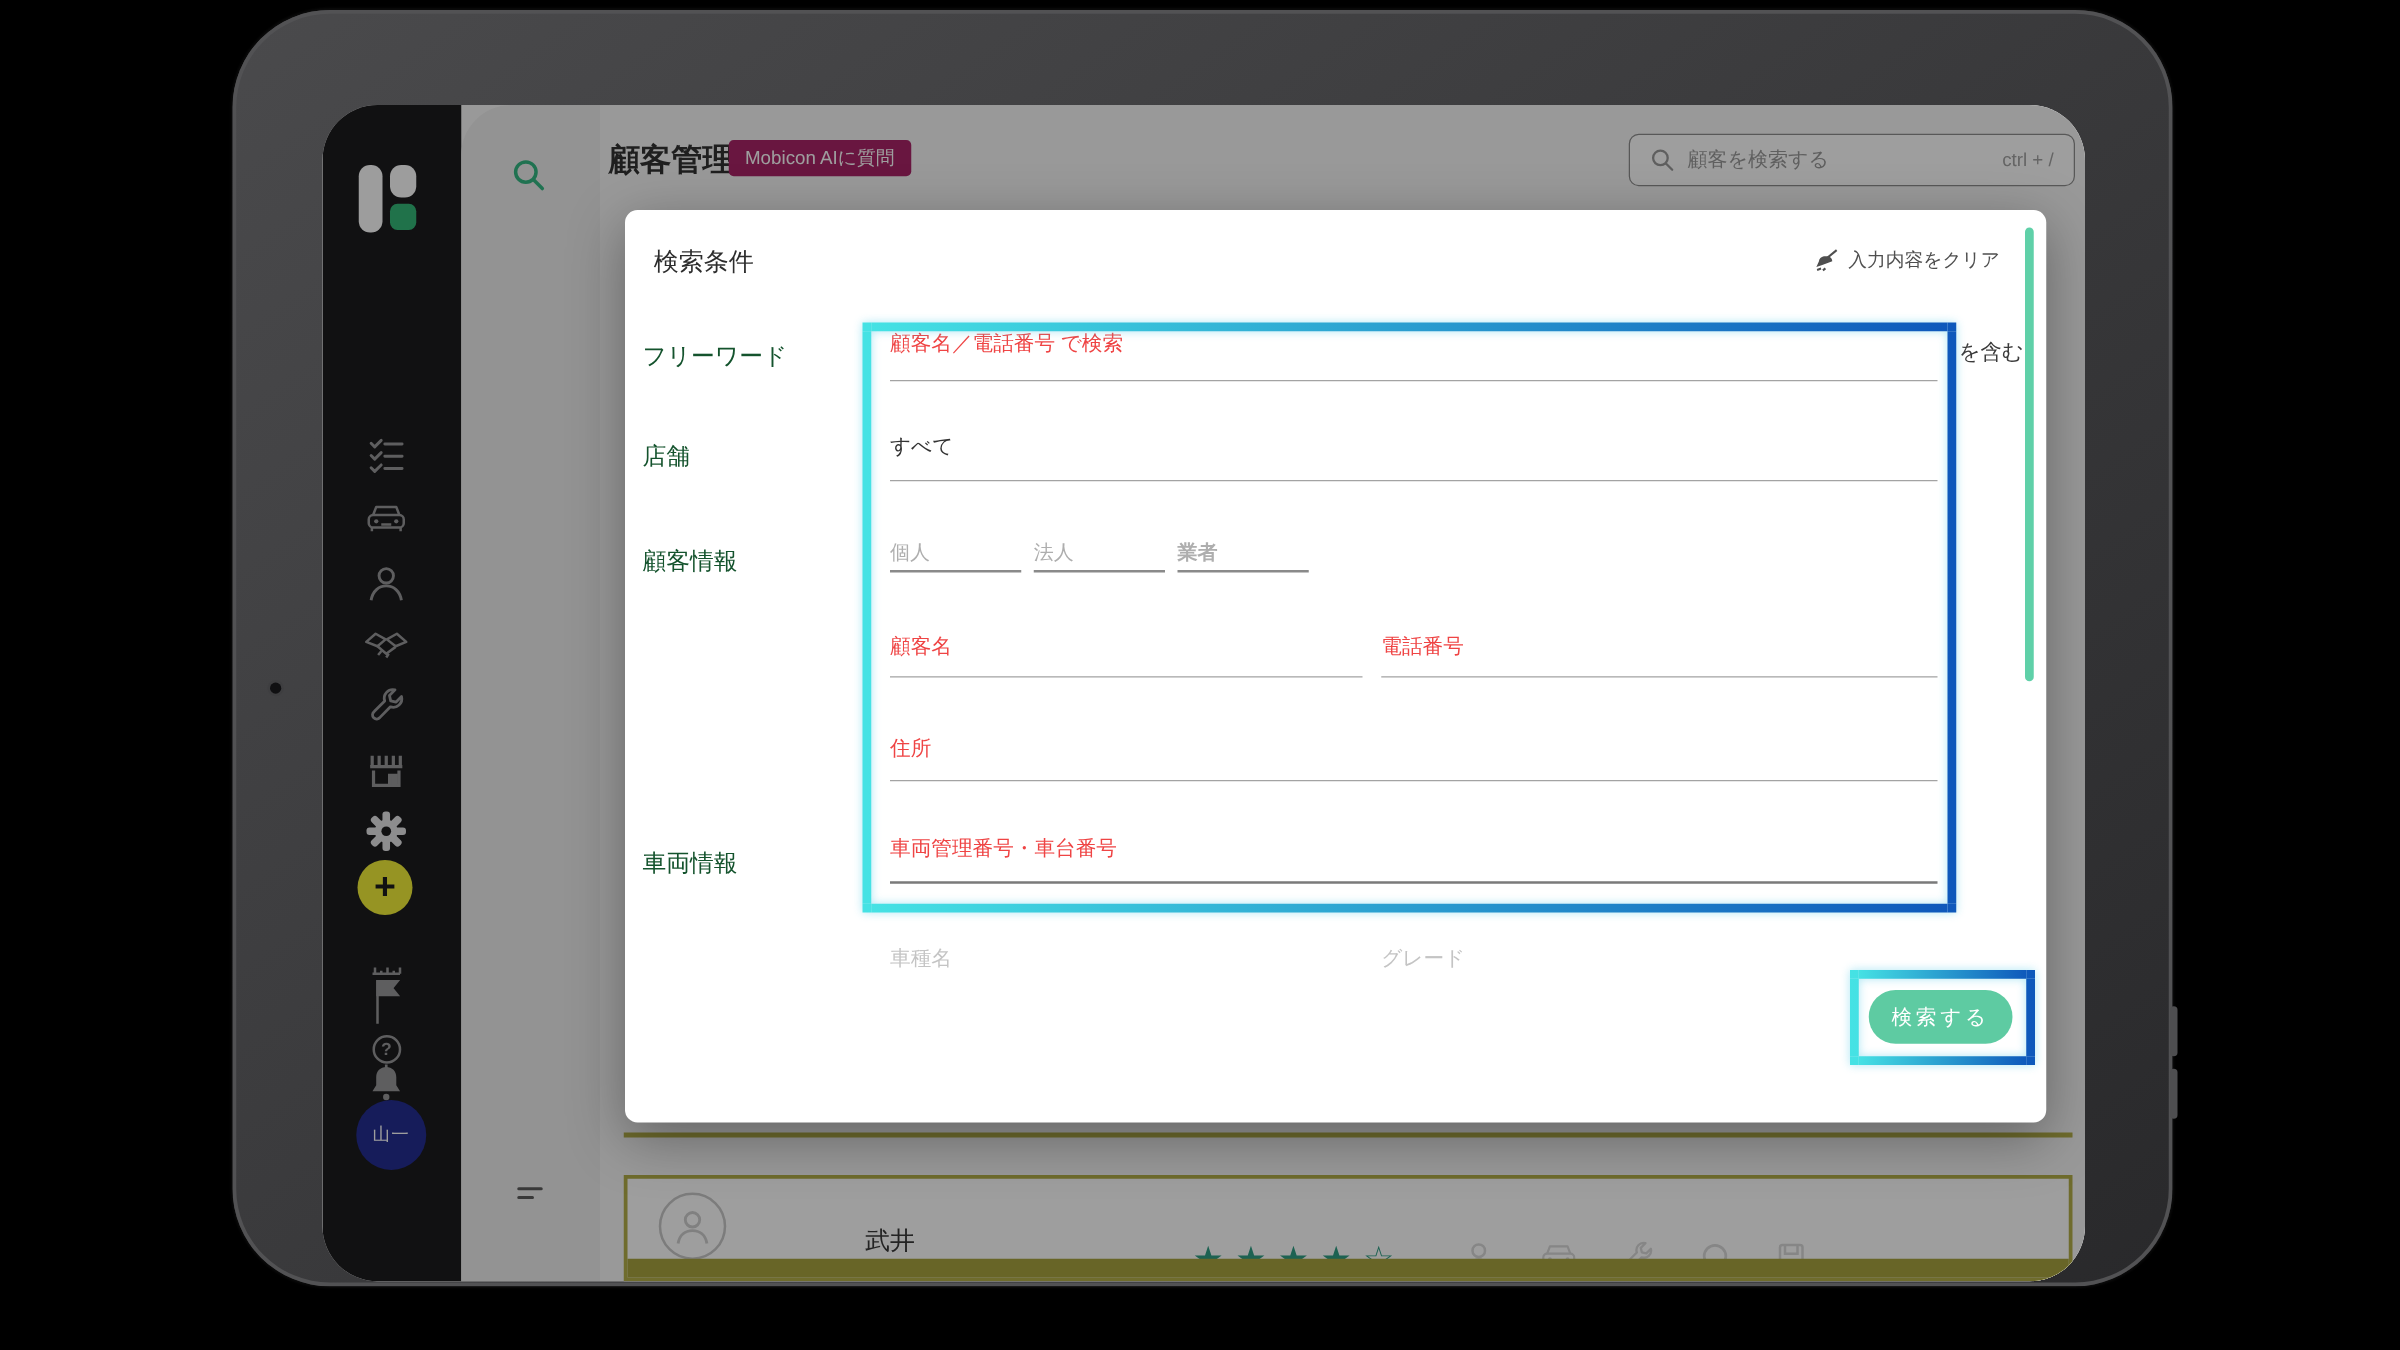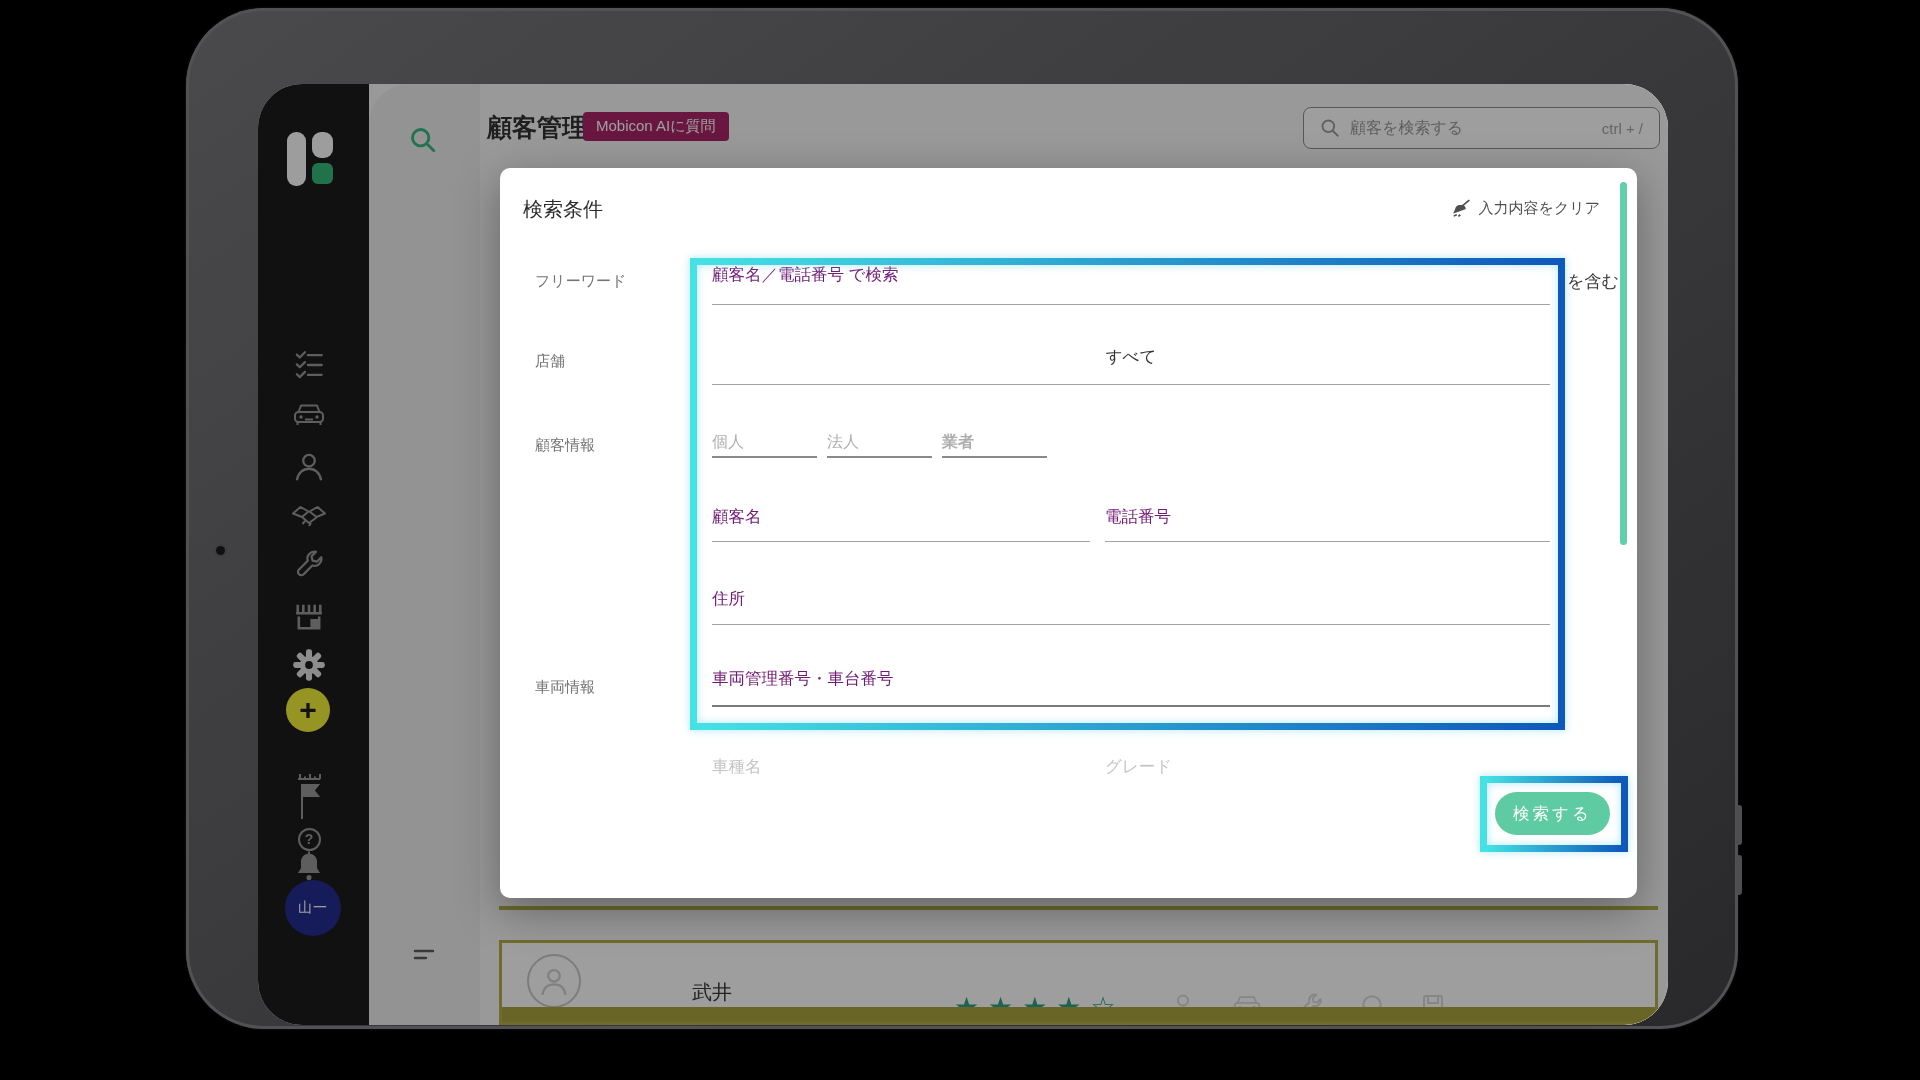--- a/index.html
+++ b/index.html
@@ -65,22 +65,22 @@
 
   
   .dim { position:absolute; inset:0; background:rgba(0,0,0,0.38); z-index:5; }
   .modal { position:absolute; left:242px; top:84px; width:1137px; height:730px; background:#fff;
            border-radius:10px; z-index:10; box-shadow:0 12px 44px rgba(0,0,0,.35); }
   .m-title { position:absolute; left:23px; top:28px; font-size:20px; font-weight:normal; color:#2d2d2d; }
   .m-clear { position:absolute; right:37px; top:30px; display:flex; align-items:center; gap:8px;
              font-size:15px; color:#4f4f4f; cursor:pointer; }
   .m-scroll { position:absolute; left:1120px; top:14px; width:7px; height:363px; border-radius:4px; }
   .include { position:absolute; left:1067px; top:102px; font-size:17px; color:#3a3a3a; }
-  .m-label { position:absolute; left:35px; font-size:15px; color:#737373; }
-  .fld { position:absolute; border-bottom:1.5px solid #a3a3a3; color:#701a75; font-size:16.5px; }
+  .m-label { position:absolute; left:14px; font-size:19px; color:#14532d; }
+  .fld { position:absolute; border-bottom:1.5px solid #a3a3a3; color:#ef4444; font-size:16.5px; }
   .fld.dark { color:#333; }
   .type-fld { position:absolute; width:105px; height:26px; border-bottom:2px solid #8a8a8a;
               color:#aeaeae; font-size:16px; }
   .cliprow { position:absolute; left:212px; top:588px; width:838px; height:19px; overflow:hidden;
              color:#c4c4c4; font-size:16.5px; }
   .m-btn { position:absolute; left:995px; top:624px; width:115px; height:43px; border:none;
            border-radius:22px; color:#fff; font-size:16.5px; letter-spacing:3px;
            display:flex; align-items:center; justify-content:center; cursor:pointer;
            font-family:inherit; }
 
@@ -275,21 +275,21 @@
     </div>
     <div class="m-scroll" style="background: rgb(95, 208, 168);"></div>
     <div class="include">を含む</div>
 
     <div class="m-label" style="top:104px;">フリーワード</div>
     <div class="fld" style="left:212px; top:96px; width:838px; height:41px;">
       <span>顧客名／電話番号 で検索</span>
     </div>
 
     <div class="m-label" style="top:184px;">店舗</div>
-    <div class="fld dark" style="left:212px; top:178px; width:838px; height:39px;text-align:center;">
+    <div class="fld dark" style="left:212px; top:178px; width:838px; height:39px;">
       <span>すべて</span>
     </div>
 
     <div class="m-label" style="top:268px;">顧客情報</div>
     <div class="type-fld" style="left:212px; top:264px;">
       <span>個人</span>
     </div>
     <div class="type-fld" style="left:327px; top:264px;">
       <span>法人</span>
     </div>

